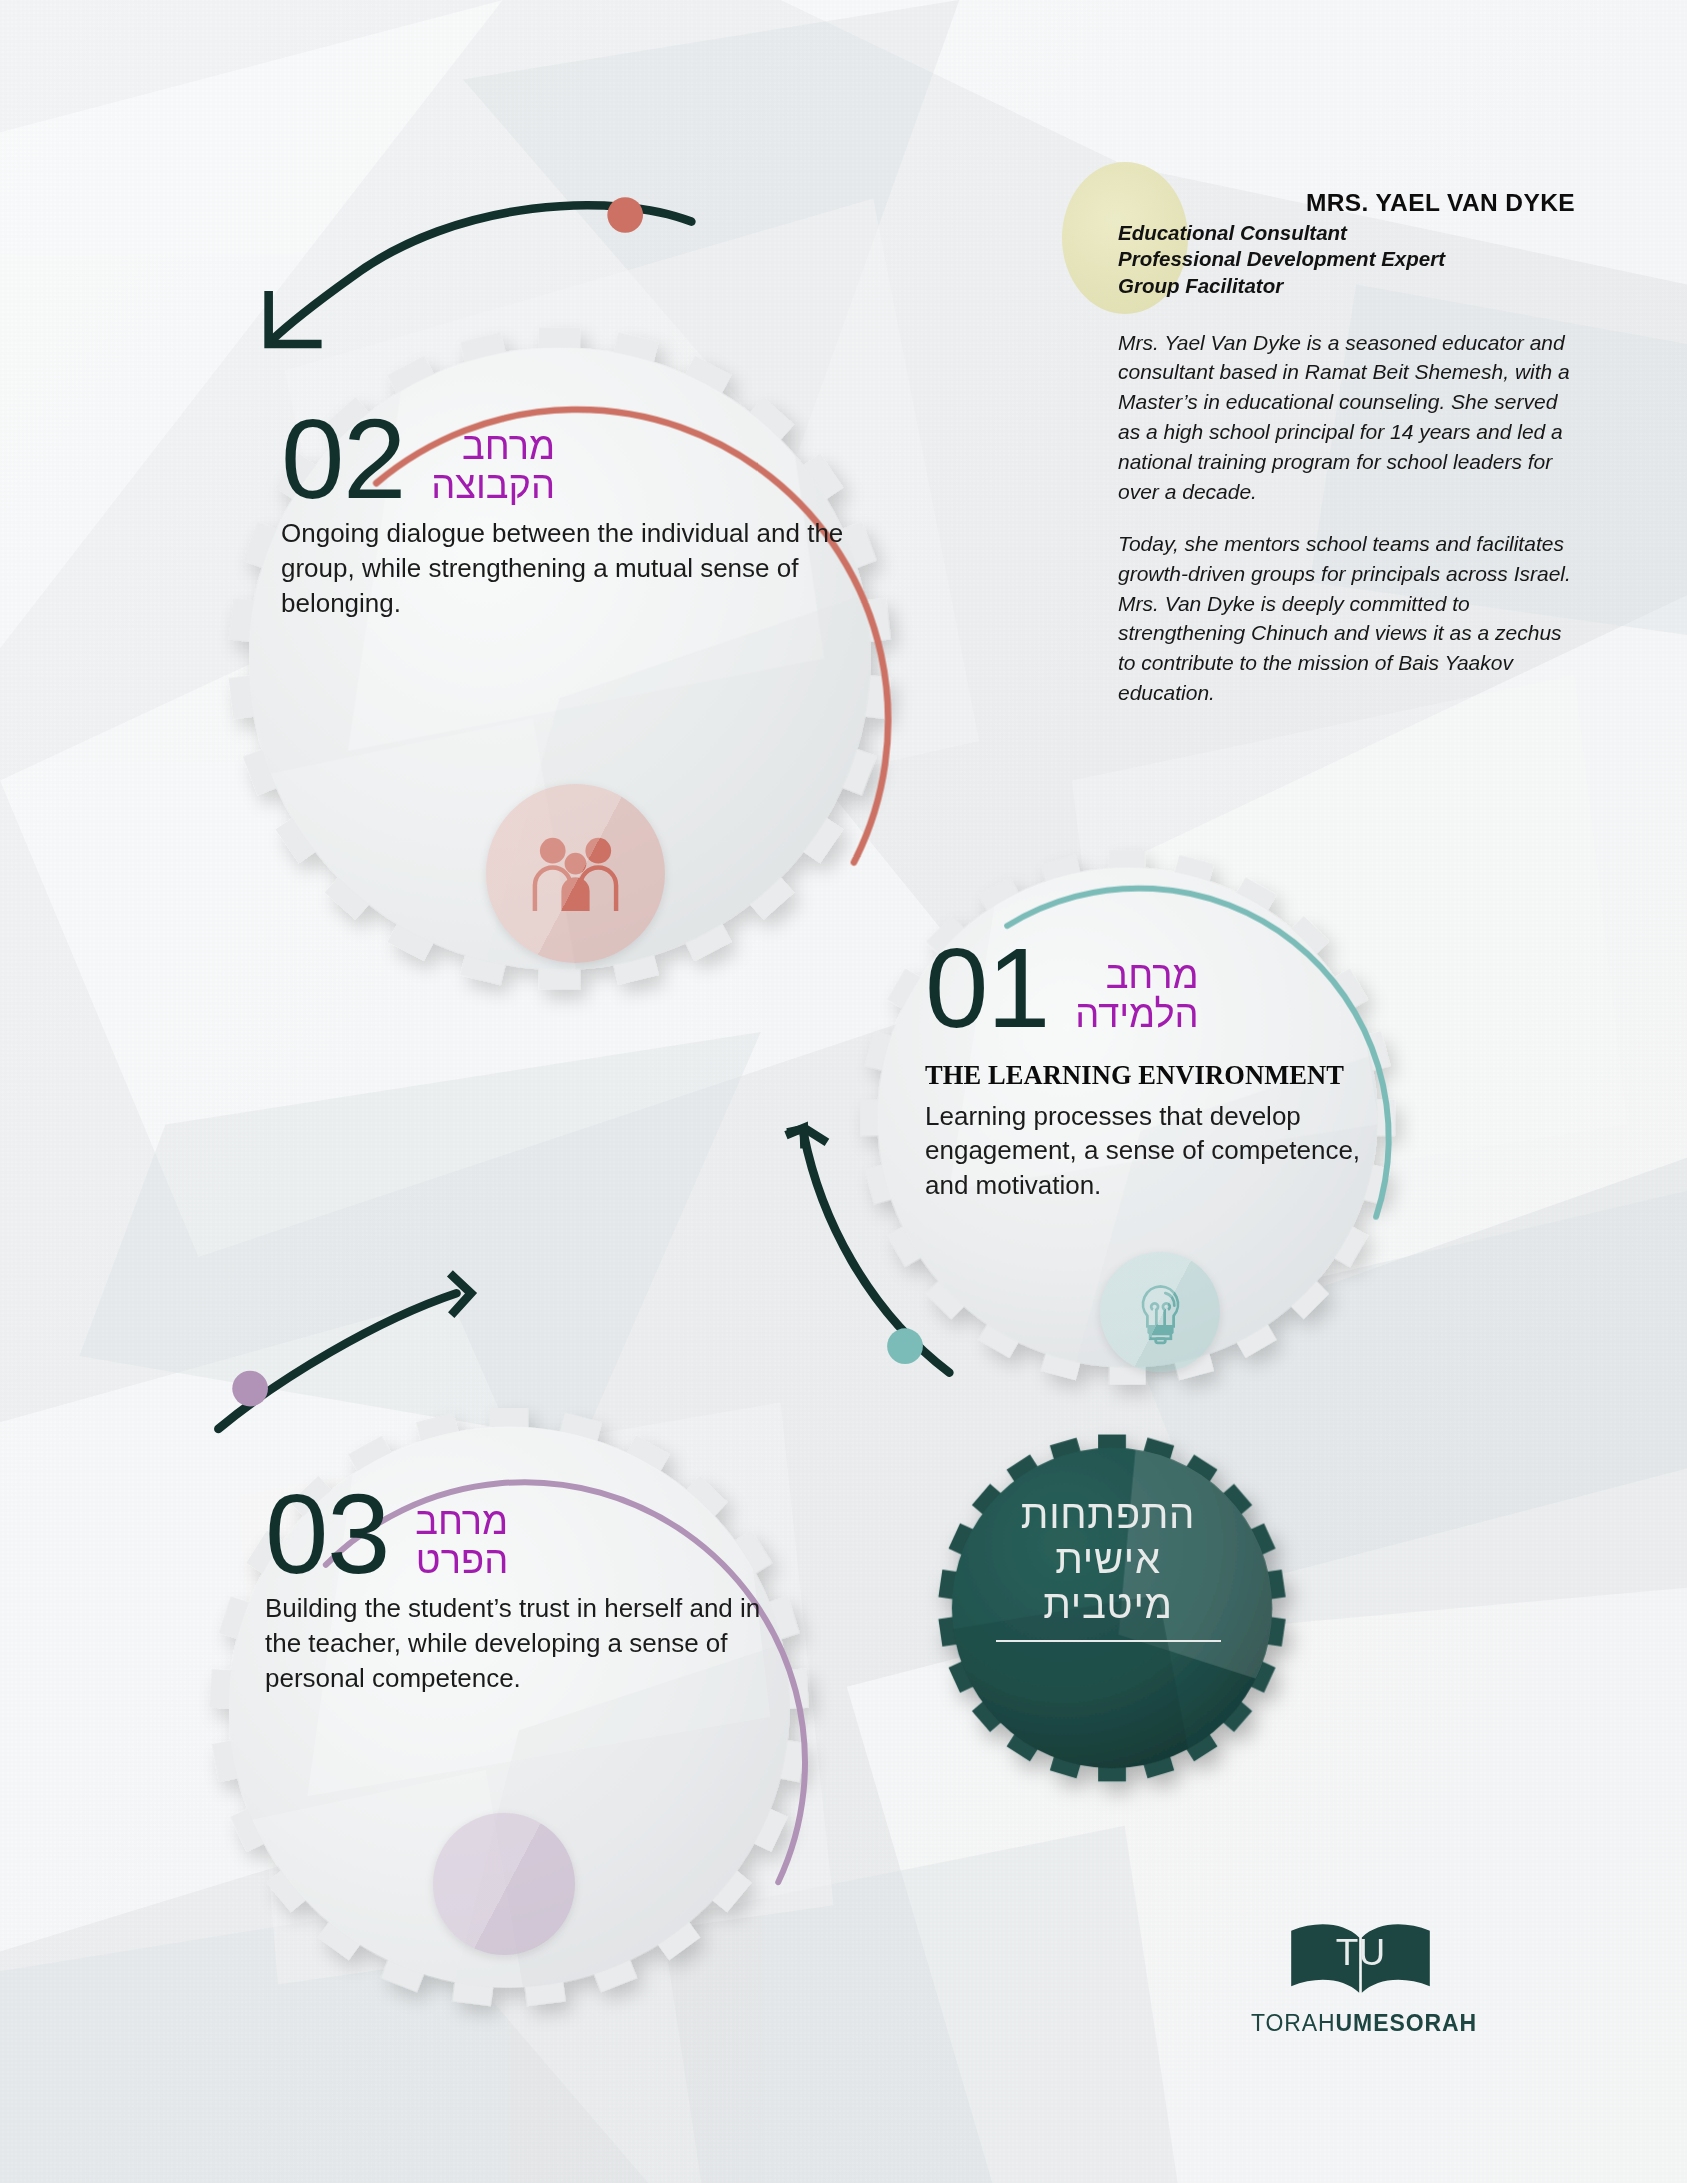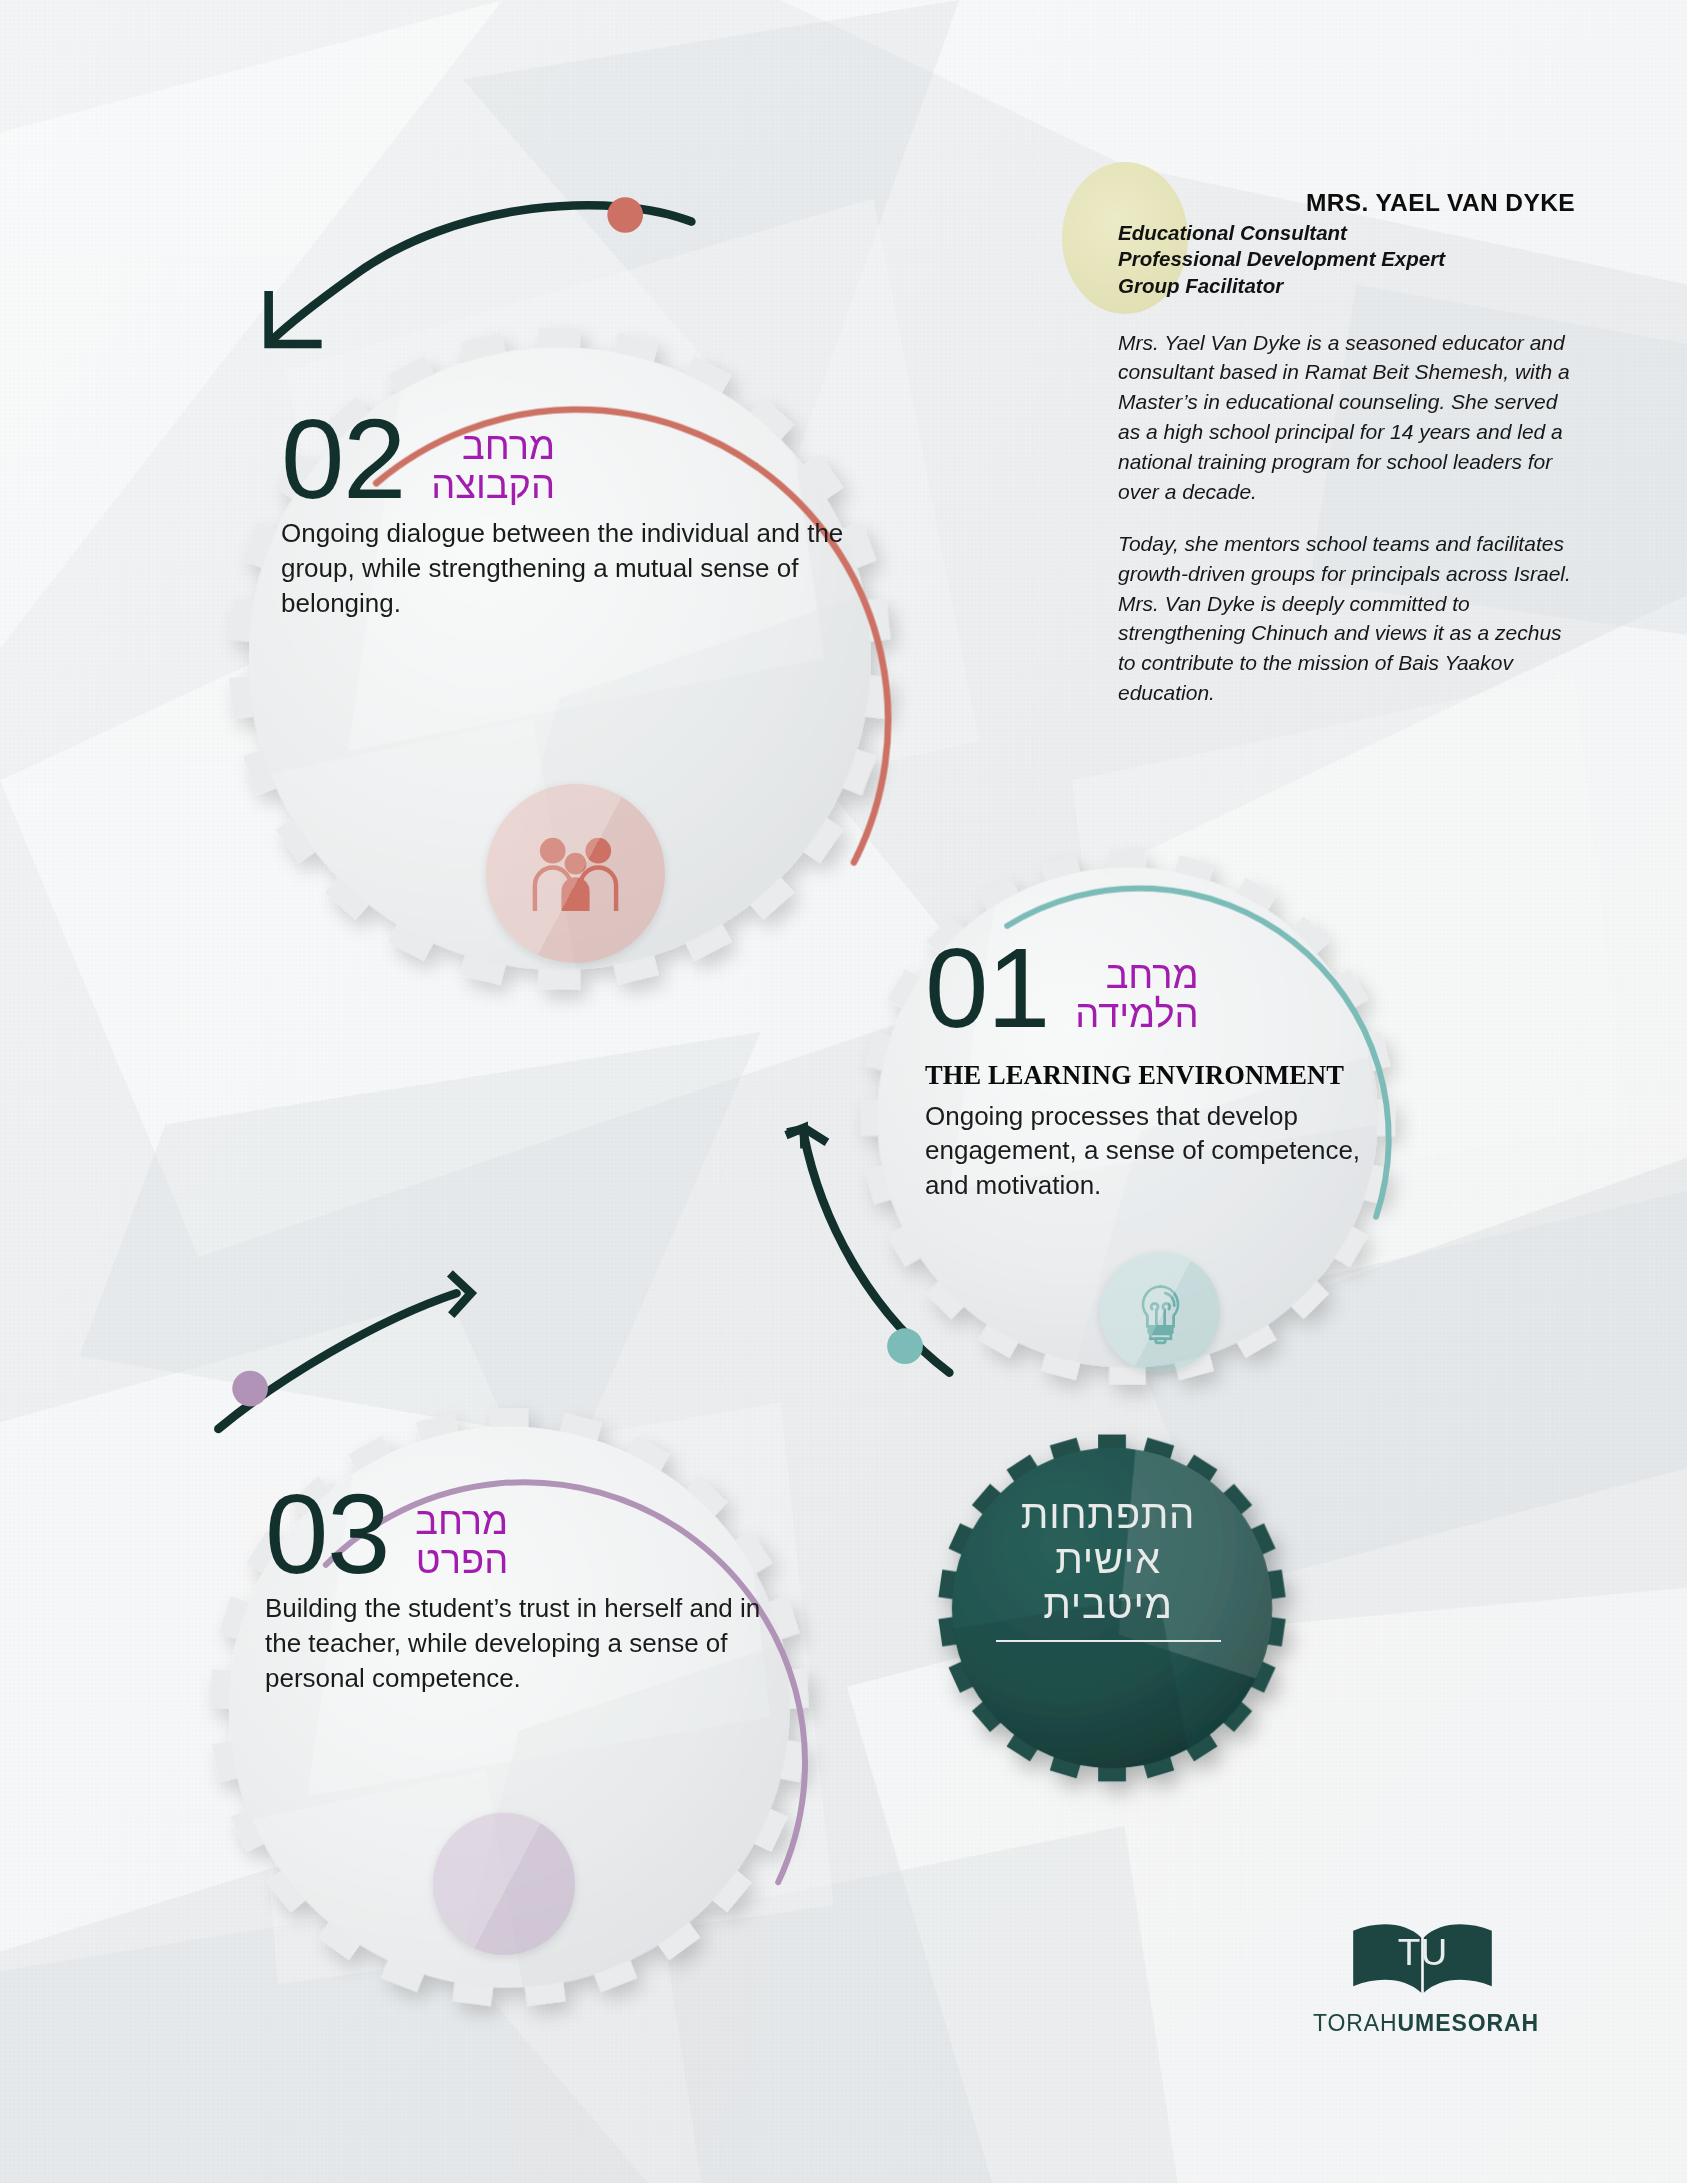--- a/index.html
+++ b/index.html
@@ -98,21 +98,21 @@
     font-size:20.5px;line-height:1.30;color:#121212;margin-top:2.6px;
   }
   .bio-role span{display:block;}
   .bio-para{
     font-family:"Liberation Sans", sans-serif;font-style:italic;
     font-size:21px;line-height:1.42;color:#171717;margin-top:28px;
   }
   .bio-para + .bio-para{margin-top:22.5px;}
 
   
-  #logo{position:absolute;left:1313px;top:1912px;z-index:10;width:218px;text-align:right;}
+  #logo{position:absolute;left:1251px;top:1912px;z-index:10;width:218px;text-align:right;}
   #logo-word{
     font-family:"Liberation Sans", sans-serif;font-size:23px;letter-spacing:0.9px;
     color:#1d4541;margin-top:5.3px;
   }
   #logo-word b{font-weight:bold;}
   #logo-word i{font-style:normal;font-weight:400;}
 </style>
 </head>
 <body>
 
@@ -308,21 +308,21 @@
 
 <div class="card-text" style="left:925px;top:939px;width:476px">
   <div class="num-row">
     <div class="big-num">01</div>
     <div class="heb">
       <span>מרחב</span>
       <span>הלמידה</span>
     </div>
   </div>
   <div class="eng-title">THE LEARNING ENVIRONMENT</div>
-  <div class="eng-body">Ongoing processes that develop engagement, a sense of competence, and motivation.</div>
+  <div class="eng-body">Learning processes that develop engagement, a sense of competence, and motivation.</div>
 </div>
 
 <div class="badge" style="left:1100px;top:1252px;width:120px;height:120px;background:rgba(124,188,184,.28)">
   <svg width="69" height="69" viewBox="0 0 100 100">
     <path d="M50,12 A26 26 0 0 1 69,55 L69,70 L31,70 L31,55 A26 26 0 0 1 50,12 Z" fill="none" stroke="#6fb0ac" stroke-width="4"></path>
     <path d="M57,22 A17 17 0 0 1 70,40" fill="none" stroke="#6fb0ac" stroke-width="4" stroke-linecap="round"></path>
     <rect x="31" y="70" width="38" height="11" rx="2" fill="#6fb0ac"></rect>
     <rect x="35" y="81" width="30" height="7" fill="none" stroke="#6fb0ac" stroke-width="4"></rect>
     <rect x="43" y="88" width="14" height="6" rx="3" fill="none" stroke="#6fb0ac" stroke-width="4"></rect>
     <path d="M44,70 L44,46 A5 5 0 1 0 39,46" fill="none" stroke="#6fb0ac" stroke-width="4"></path>

